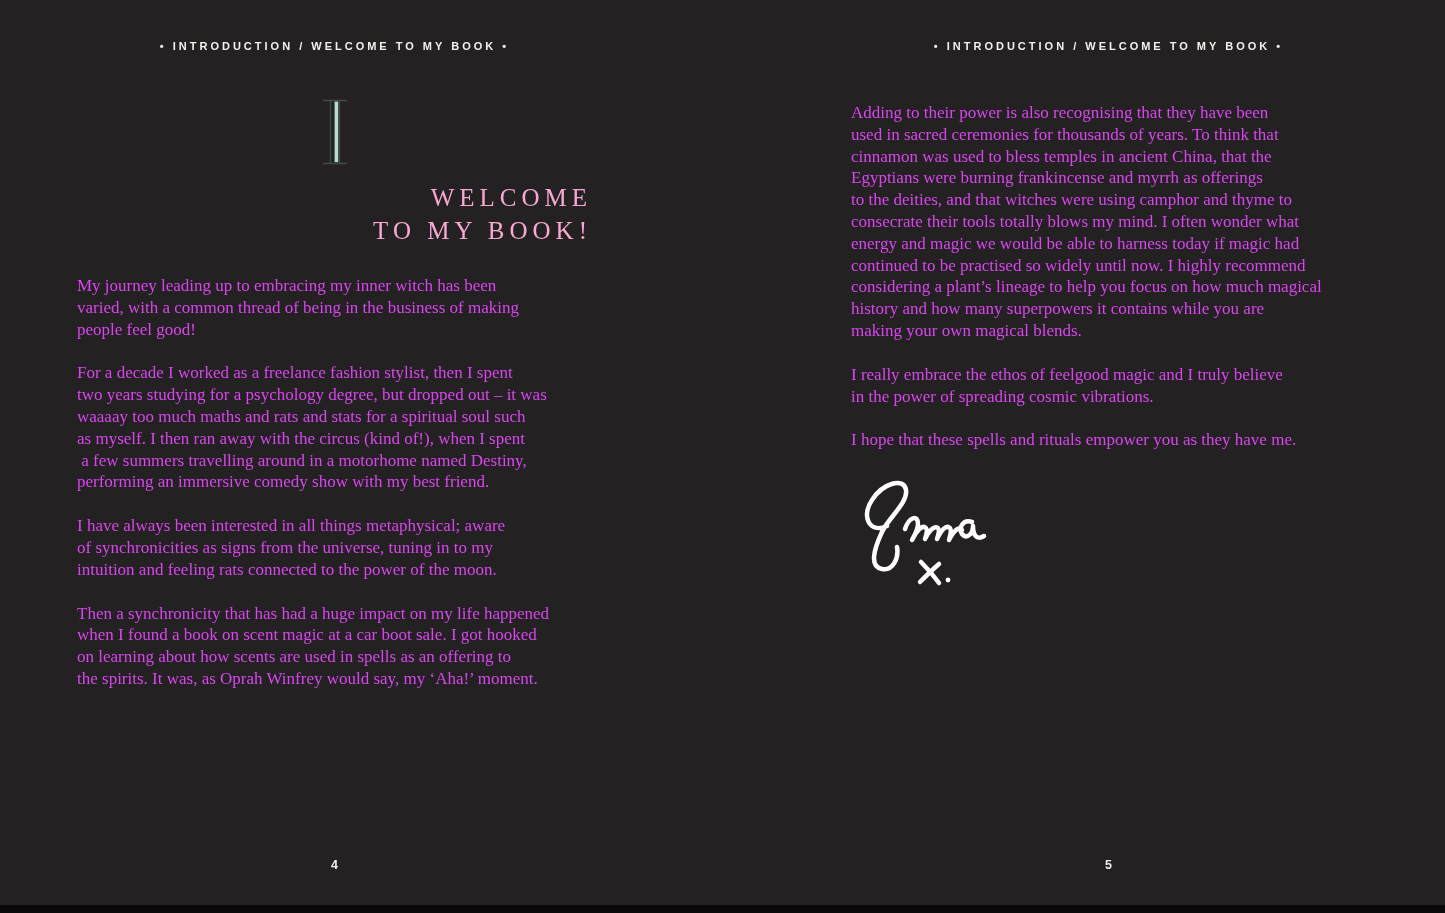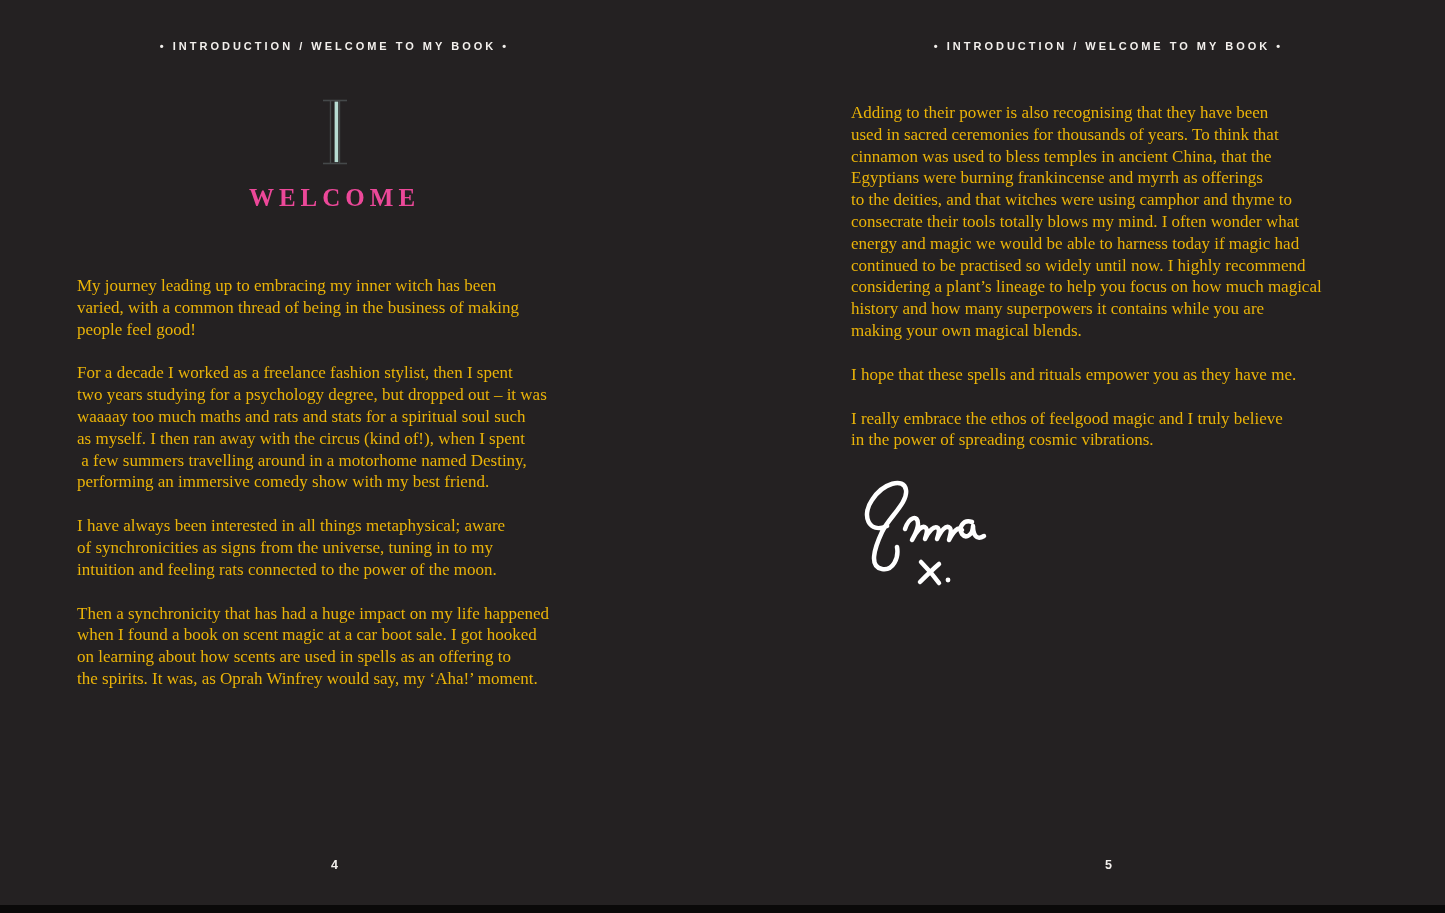--- a/index.html
+++ b/index.html
@@ -49,35 +49,35 @@
     width: 100%;
     display: flex;
     justify-content: center;
   }
 
   .title {
     position: absolute;
     top: 181px;
     left: 0;
     width: 100%;
-    text-align: center;
-    color: #ec4899;
+    text-align: right;
+    color: #f9a8d4;
     font-size: 25px;
-    font-weight: bold;
+    font-weight: normal;
     letter-spacing: 5px;
     line-height: 33px;
   }
 
   .body-block { position: absolute; left: 0; }
   .body-left  { top: 275px; }
   .body-right { top: 102px; }
 
   .para {
     margin: 0 0 22px 0;
-    color: #eab308;
+    color: #d946ef;
     font-size: 17px;
     line-height: 21.8px;
     white-space: pre;
   }
 
   .signature-wrap {
     position: absolute;
     top: 472px;
     left: 0;
     width: 160px;
@@ -131,20 +131,21 @@
         <line x1="1" y1="64.5" x2="25" y2="64.5" stroke="#45494a" stroke-width="1.6"></line>
         <line x1="8.5" y1="1.5" x2="8.5" y2="64.5" stroke="#45494a" stroke-width="1.4"></line>
         <line x1="17.5" y1="1.5" x2="17.5" y2="64.5" stroke="#45494a" stroke-width="1.4"></line>
 
         <rect x="12.6" y="2.6" width="3.6" height="60.5" fill="#b7dcd2"></rect>
       </svg>
     </div>
 
     <div class="title">
       <div>WELCOME</div>
+      <div>TO MY BOOK!</div>
     </div>
 
     <div class="body-block body-left">
       <p class="para">My journey leading up to embracing my inner witch has been
 varied, with a common thread of being in the business of making
 people feel good!</p>
       <p class="para">For a decade I worked as a freelance fashion stylist, then I spent
 two years studying for a psychology degree, but dropped out – it was
 waaaay too much maths and rats and stats for a spiritual soul such
 as myself. I then ran away with the circus (kind of!), when I spent
@@ -171,23 +172,23 @@
 used in sacred ceremonies for thousands of years. To think that
 cinnamon was used to bless temples in ancient China, that the
 Egyptians were burning frankincense and myrrh as offerings
 to the deities, and that witches were using camphor and thyme to
 consecrate their tools totally blows my mind. I often wonder what
 energy and magic we would be able to harness today if magic had
 continued to be practised so widely until now. I highly recommend
 considering a plant’s lineage to help you focus on how much magical
 history and how many superpowers it contains while you are
 making your own magical blends.</p>
-      <p class="para">I hope that these spells and rituals empower you as they have me.</p>
       <p class="para">I really embrace the ethos of feelgood magic and I truly believe
 in the power of spreading cosmic vibrations.</p>
+      <p class="para">I hope that these spells and rituals empower you as they have me.</p>
     </div>
 
     <div class="signature-wrap">
       <span class="sr-only">Semra x.</span>
       <svg width="160" height="120" viewBox="0 0 160 120" fill="none" stroke="#ffffff" stroke-width="4.5" stroke-linecap="round" stroke-linejoin="round">
 
         <path d="M 36,54 C 18,62 10,44 21,28 C 32,11 53,5 55,18 C 57,31 38,45 31,60 C 23,77 18,95 31,97 C 42,99 48,86 46,75"></path>
 
         <path d="M 54,57 C 58,45 67,42 67,52 C 67,58 63,64 61,68 C 65,60 71,52 75,56 C 77,58 75,64 74,67 C 78,59 83,53 87,56 C 89,58 87,64 86,67 C 90,59 95,52 99,56 C 101,58 99,64 98,68 C 102,60 107,54 111,58"></path>
 

